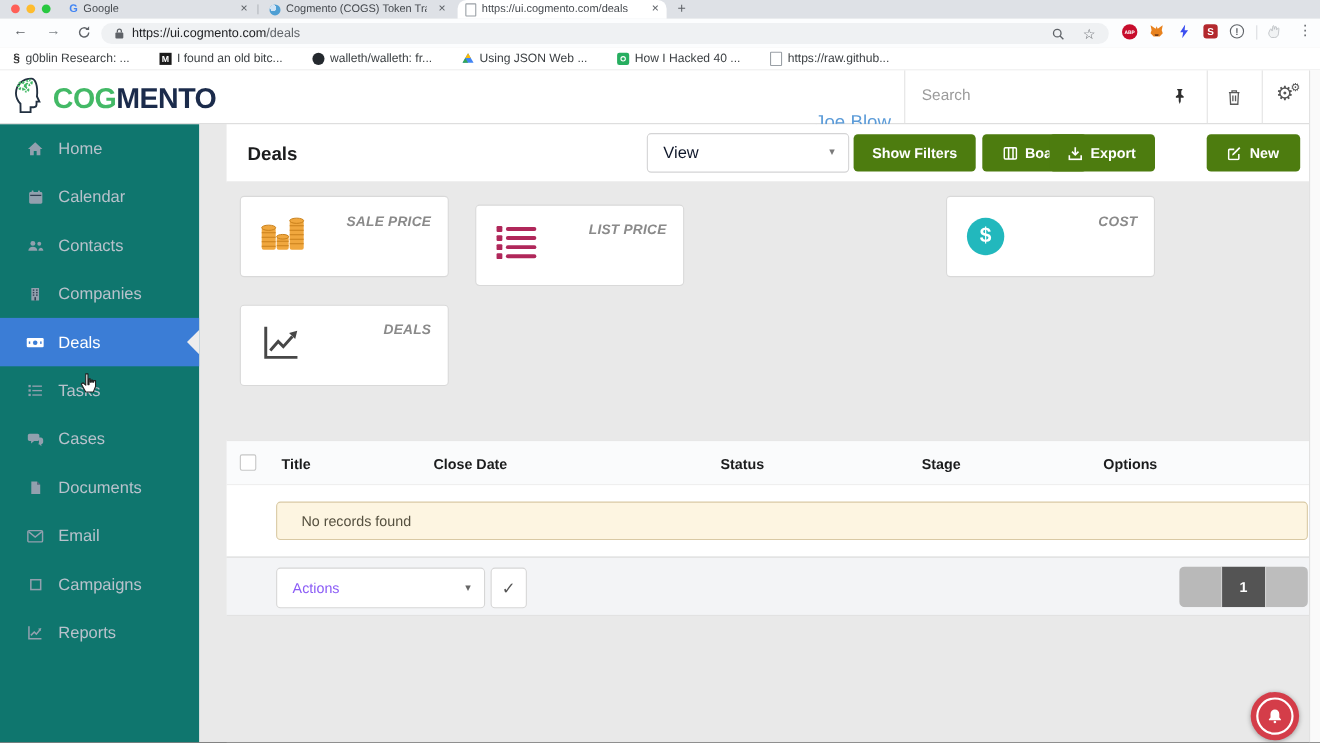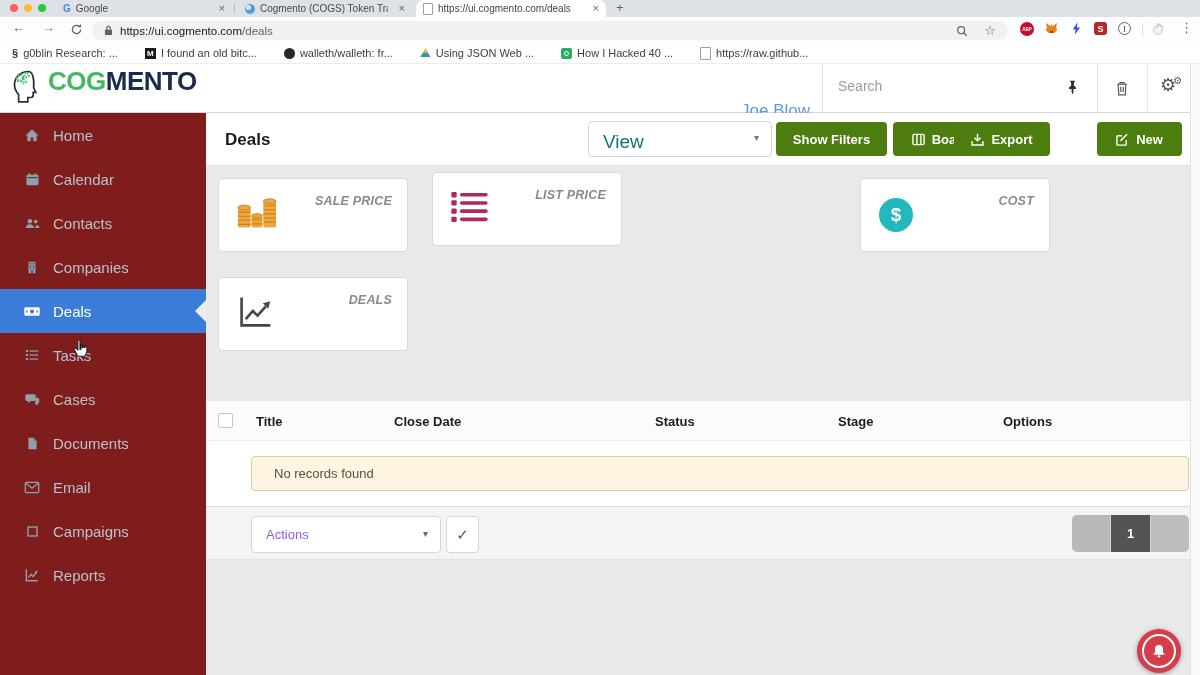--- a/index.html
+++ b/index.html
@@ -39,61 +39,61 @@
   .bm{display:flex;align-items:center;gap:5px;white-space:nowrap;}
   .bm-goblin{font-size:11px;font-weight:bold;color:#333;}
   .bm-medium{width:11px;height:11px;background:#1a1a1a;color:#fff;font-size:8px;font-weight:bold;
              display:flex;align-items:center;justify-content:center;}
   .bm-github{width:11px;height:11px;border-radius:50%;background:#24292e;}
   .bm-green{width:11px;height:11px;border-radius:2px;background:#27ae60;position:relative;}
   .bm-green:after{content:"";position:absolute;inset:3px;border:1.2px solid #fff;border-radius:50%;}
   .bm-page{width:9px;height:11px;border:1px solid #9aa0a6;border-radius:1px;background:#fff;}
   
   .appheader{position:absolute;top:64px;left:0;width:100%;height:49px;background:#fff;border-bottom:1px solid #d6d6d6;box-sizing:border-box;}
-  .logo{position:absolute;left:6px;top:4px;display:flex;align-items:flex-start;gap:2px;}
+  .logo{position:absolute;left:6px;top:4px;display:flex;align-items:center;gap:2px;}
   .brand{font-size:26px;font-weight:bold;letter-spacing:-.5px;line-height:1;}
   .brand .cog{color:#43b966}.brand .mento{color:#1b2b4b}
   .username{position:absolute;left:690px;top:13px;width:120px;text-align:right;font-size:17px;color:#5b9bd8;margin-top:24px;}
   .hdr-sep{position:absolute;top:0;height:48px;width:1px;background:#e3e3e3;}
   .search-input{position:absolute;left:836px;top:13px;width:190px;border:0;outline:0;background:transparent;
                 font-size:14px;color:#444;font-family:"Liberation Sans",sans-serif;}
   .search-input::placeholder{color:#9b9b9b;}
   .pin{position:absolute;left:1066px;top:16px;}
   .trash{position:absolute;left:1115px;top:16px;}
   .gears{position:absolute;left:1160px;top:12px;color:#555;font-size:18px;line-height:1;}
   .gears .g2{font-size:10px;vertical-align:top;margin-left:-3px;}
   
-  .sidebar{position:absolute;left:0;top:113px;width:206px;bottom:0;background:#7f1d1d;}
+  .sidebar{position:absolute;left:0;top:113px;width:181px;bottom:0;background:#0f766e;}
   .sbitem{position:relative;height:44px;display:flex;align-items:center;padding-left:22px;color:#b9c2cc;font-size:15px;}
   .sbitem .icn{width:20px;display:flex;justify-content:center;align-items:center;color:#92a0ae;}
   .sbitem .lbl{margin-left:11px;}
   .sbitem.active{background:#3b7dd6;color:#fff;}
   .sbitem.active .icn{color:#fff;}
   .wedge{position:absolute;right:0;top:50%;margin-top:-11px;width:0;height:0;
          border-top:11px solid transparent;border-bottom:11px solid transparent;border-right:11px solid #ededed;}
   .cursor{position:absolute;left:73px;top:339px;z-index:6;}
   
   .content{position:absolute;left:206px;top:113px;right:10px;bottom:0;background:#e9e9e9;}
   .pagehead{position:absolute;top:0;left:0;right:0;height:53px;background:#fff;border-bottom:1px solid #e0e0e0;box-sizing:border-box;}
   .pagetitle{position:absolute;left:19px;top:17px;font-size:17px;font-weight:bold;color:#1b1c1d;}
   .viewdd{position:absolute;left:382px;top:8px;width:184px;height:36px;background:#fff;border:1px solid #d4d4d5;border-radius:4px;box-sizing:border-box;}
-  .viewdd .ph{position:absolute;left:14px;top:9px;font-size:19px;color:#0f766e;}
+  .viewdd .ph{position:absolute;left:14px;top:9px;font-size:15px;color:#0f172a;}
   .viewdd .caret{position:absolute;right:12px;top:10px;font-size:10px;color:#7a7a7a;}
   .btn{position:absolute;top:9px;height:34px;background:#4d7c0f;border-radius:4px;color:#fff;font-weight:bold;
        font-size:13px;display:flex;align-items:center;justify-content:center;gap:7px;}
   #btn-showfilters{left:570px;width:111px}
   #btn-board{left:687px;width:95px}
   #btn-export{left:748px;width:96px}
   #btn-new{left:891px;width:85px}
   
   .card{position:absolute;width:190px;height:74px;background:#fff;border:1px solid #d9d9d9;border-radius:4px;box-sizing:border-box;}
   .card .clabel{position:absolute;top:15px;right:15px;font-size:12.5px;font-weight:bold;color:#8a8a8a;letter-spacing:.2px;white-space:nowrap;font-style:italic;}
   .card .cicon{position:absolute;left:18px;top:50%;transform:translateY(-50%);}
   .card .cicon.sm{left:13px;}
-  #card0{left:12px;top:65px}#card1{left:226px;top:59px}#card2{left:440px;top:65px}#card3{left:654px;top:65px}#card4{left:12px;top:164px}
+  #card0{left:12px;top:65px}#card1{left:226px;top:73px}#card2{left:440px;top:65px}#card3{left:654px;top:65px}#card4{left:12px;top:164px}
   .coins.orange{--c:#f0a73e;--cd:#c9811c}
   .coins.green{--c:#7ac95b;--cd:#48a52e}
   .cost-circle{width:34px;height:34px;border-radius:50%;background:#22b8bd;color:#fff;display:flex;align-items:center;
                justify-content:center;font-size:19px;font-weight:bold;}
   
   .tblhead{position:absolute;left:0;right:0;top:287px;height:41px;background:#fafbfc;border-top:1px solid #e7e7e7;border-bottom:1px solid #efefef;box-sizing:border-box;}
   .tbl-check{position:absolute;left:12px;top:12px;width:15px;height:15px;background:#fff;border:1px solid #c6c6c6;border-radius:2px;box-sizing:border-box;}
   .col{position:absolute;top:13px;font-size:13px;font-weight:bold;color:#1b1c1d;}
   .c0{left:50px}.c1{left:188px}.c2{left:449px}.c3{left:632px}.c4{left:797px}
   .rowarea{position:absolute;left:0;right:0;top:328px;height:65px;background:#fff;}

